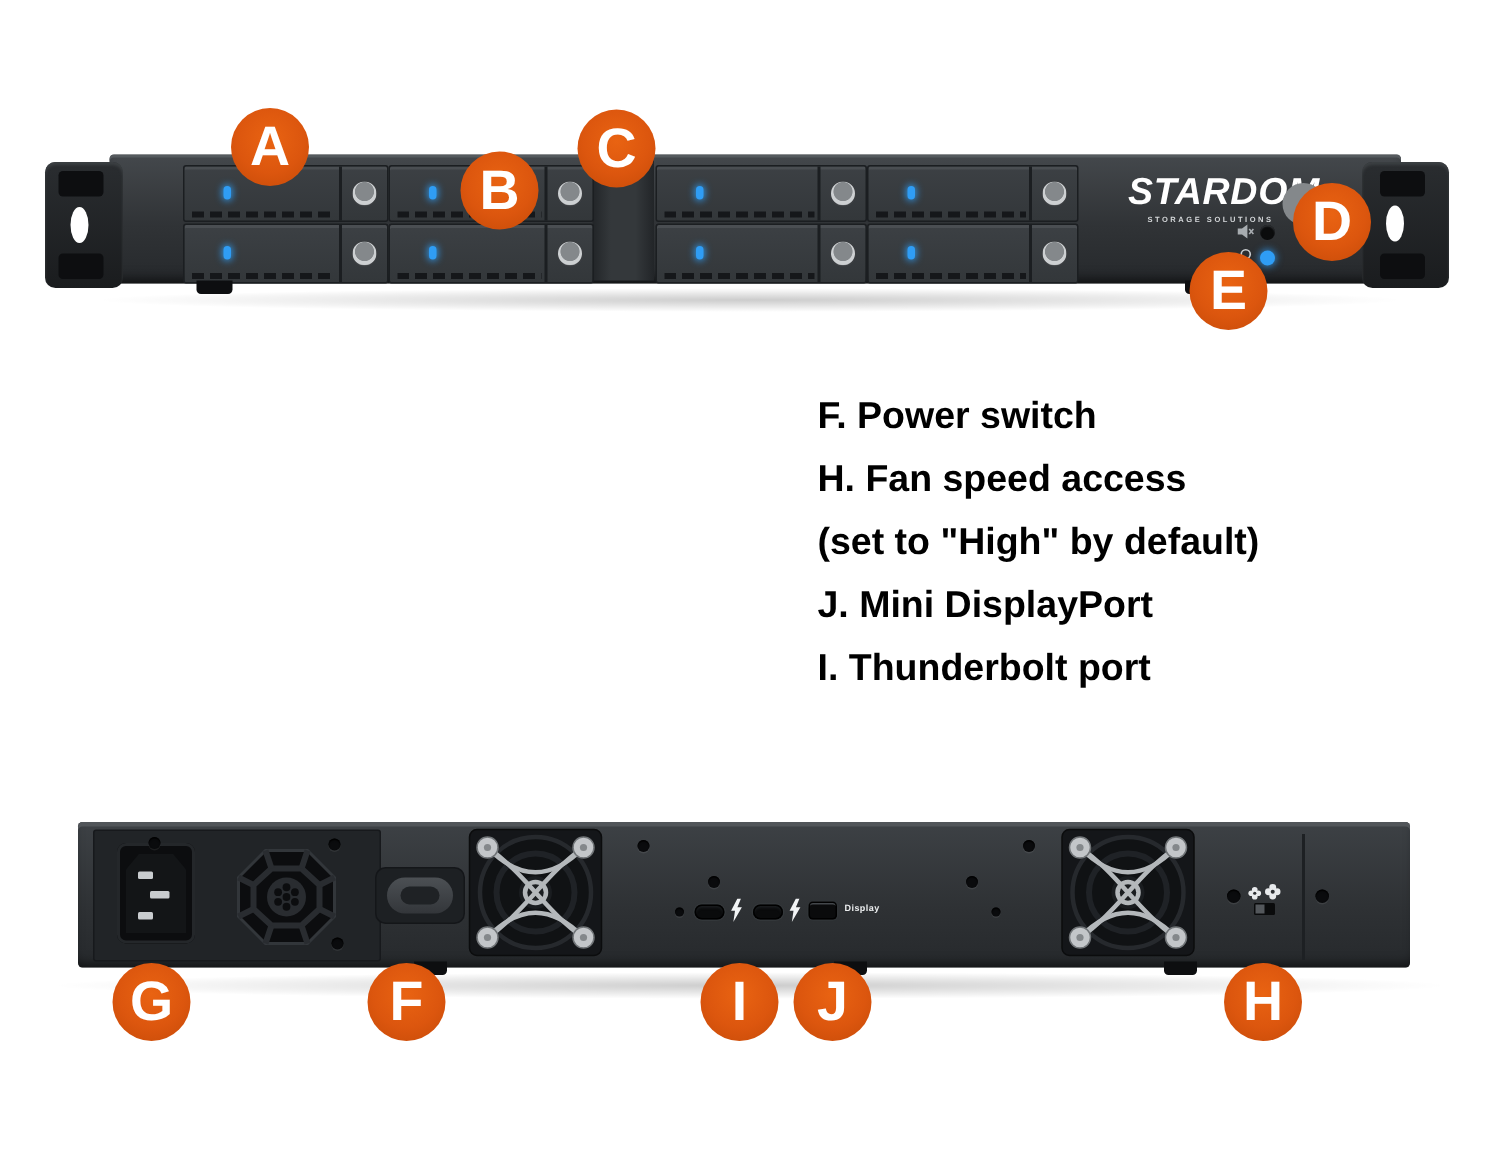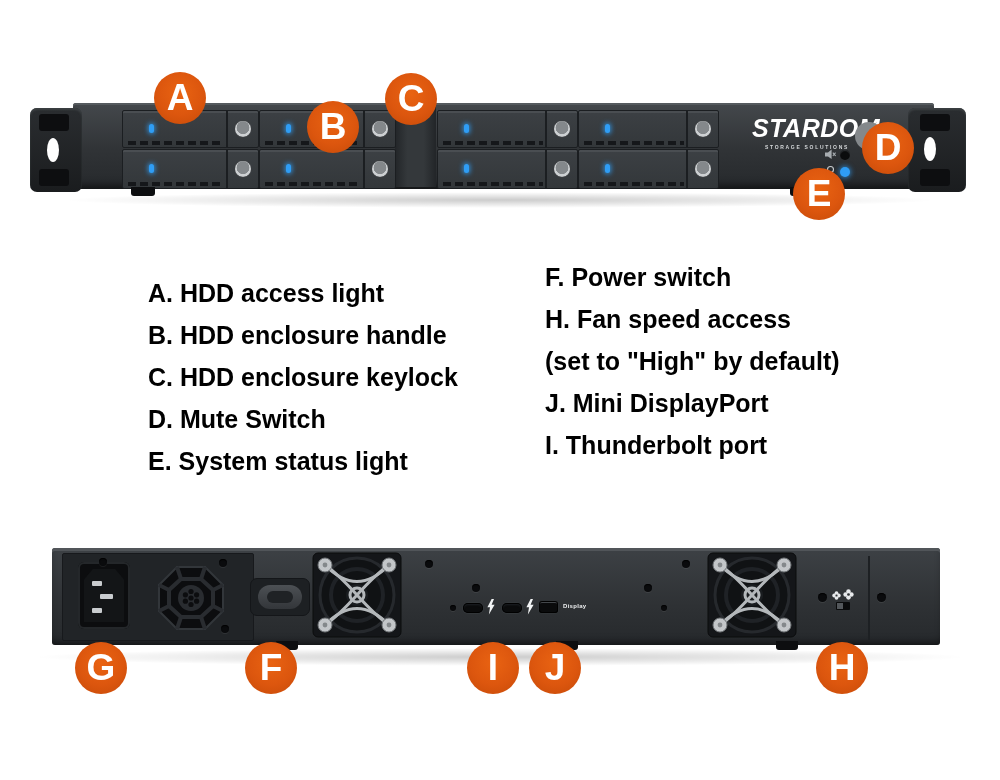--- a/index.html
+++ b/index.html
@@ -173,27 +173,20 @@
     <div class="foot" style="left:131px;top:187px;width:24px;"></div>
     <div class="foot" style="left:790px;top:187px;width:24px;"></div>
 
     <div class="badge" style="left:154px;top:72px;">A</div>
     <div class="badge" style="left:307px;top:101px;">B</div>
     <div class="badge" style="left:385px;top:73px;">C</div>
     <div class="badge" style="left:862px;top:122px;">D</div>
     <div class="badge" style="left:793px;top:168px;">E</div>
   </div>
 
-  <div class="legend-col" style="left:148px;top:272px;">
-    <div>A. HDD access light</div>
-    <div>B. HDD enclosure handle</div>
-    <div>C. HDD enclosure keylock</div>
-    <div>D. Mute Switch</div>
-    <div>E. System status light</div>
-  </div>
   <div class="legend-col" style="left:545px;top:256px;">
     <div>F. Power switch</div>
     <div>H. Fan speed access</div>
     <div>(set to "High" by default)</div>
     <div>J. Mini DisplayPort</div>
     <div>I. Thunderbolt port</div>
   </div>
 
   <div class="abs" style="left:0;top:520px;width:1000px;height:210px;">
     <div class="shadow" style="left:30px;top:128px;width:940px;height:18px;"></div>

